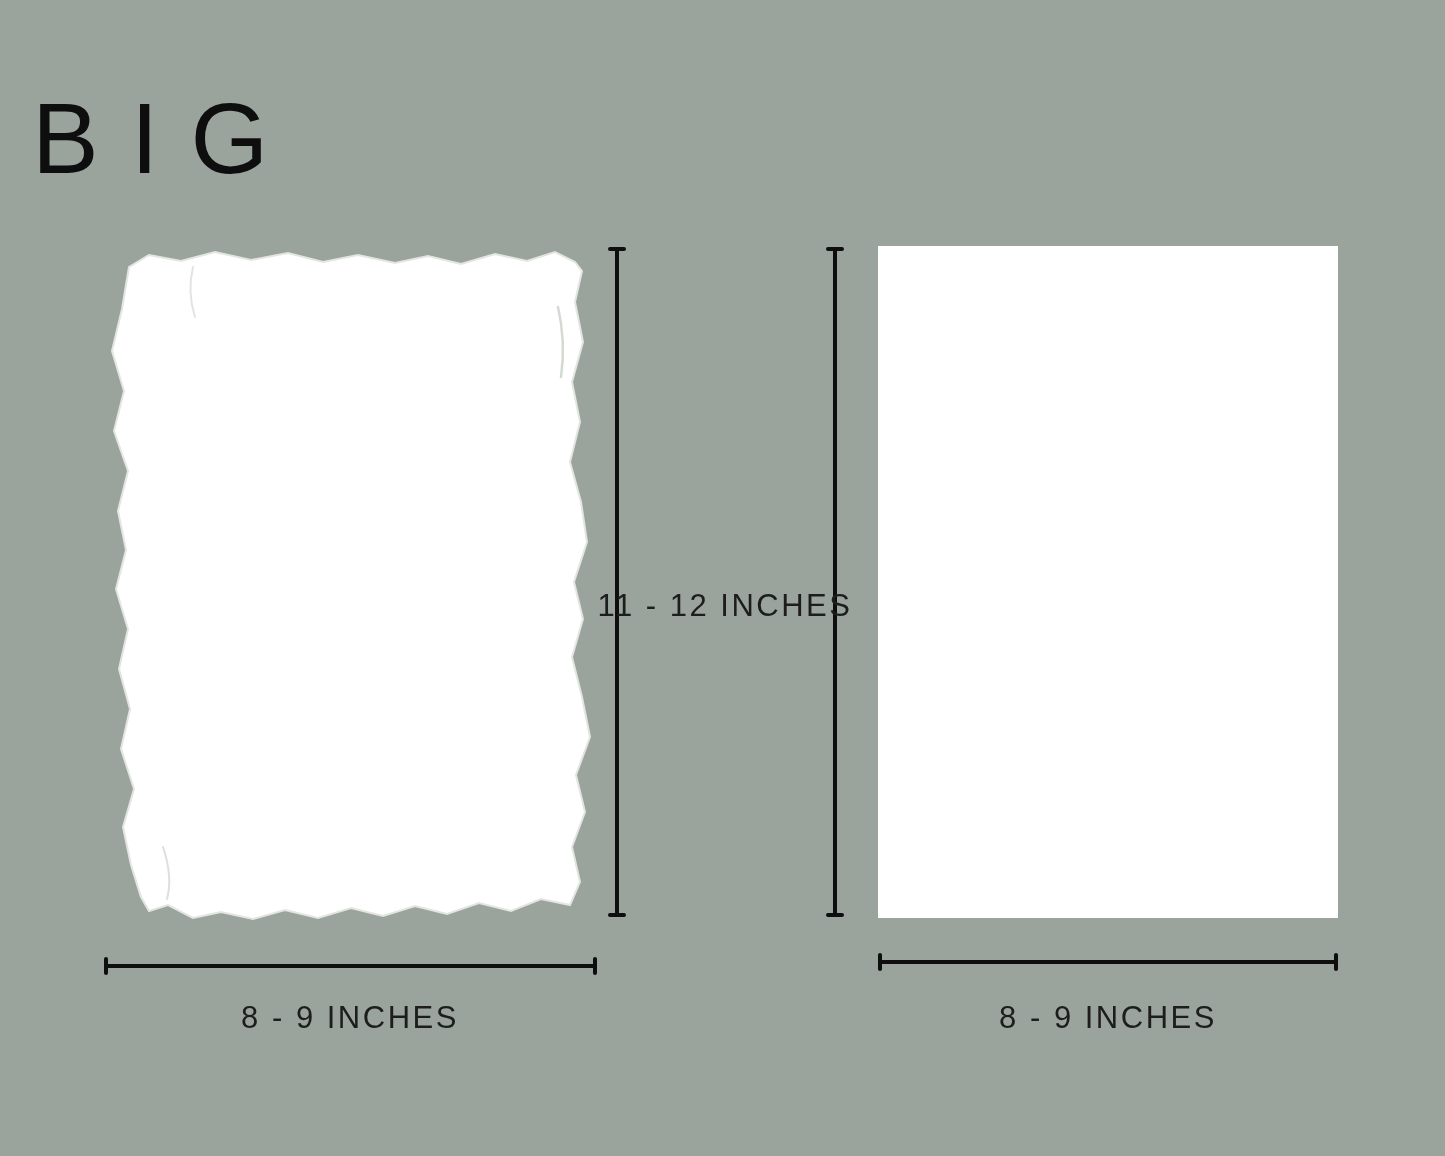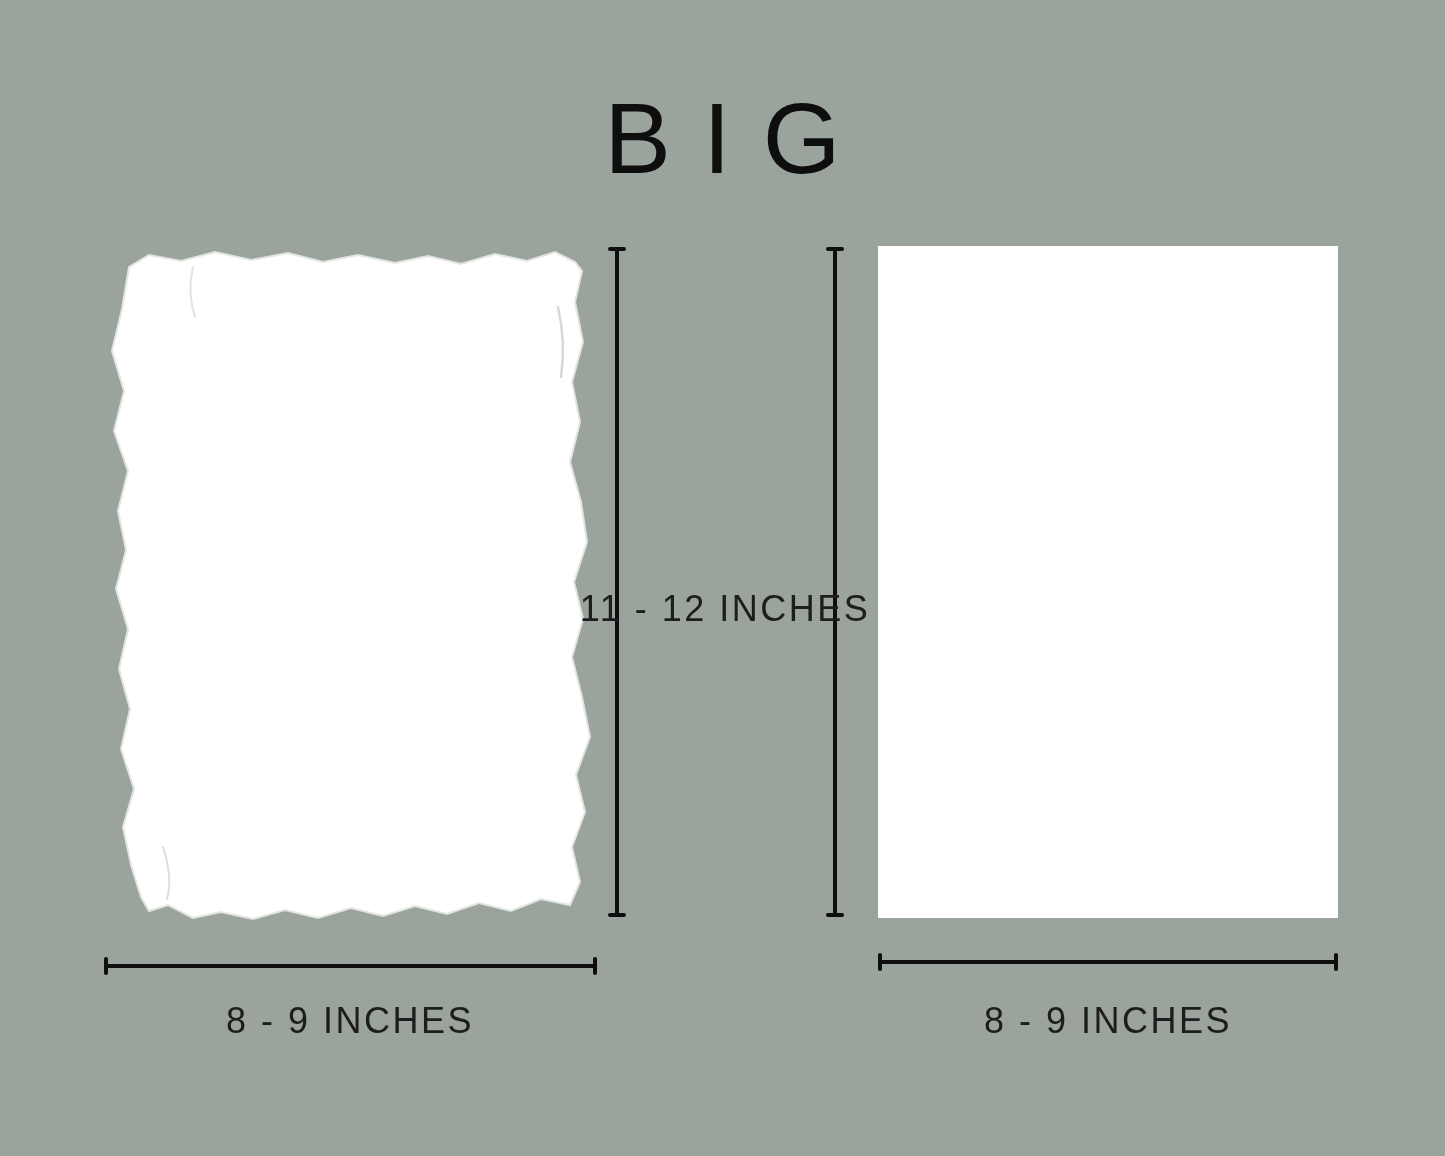--- a/index.html
+++ b/index.html
@@ -16,21 +16,20 @@
   }
   .canvas{
     position:relative;
     width:1445px;height:1156px;
     background:var(--background);
     overflow:hidden;
   }
   .title{
     position:absolute;
     top:88px;left:0;width:1445px;
-    text-align:center;
     font-size:100px;
     font-weight:100;
     letter-spacing:32px;
     padding-left:32px; 
     color:var(--line);
     line-height:1.0;
   }
   .torn-paper{
     position:absolute;
     left:103px;top:247px;
@@ -82,21 +81,21 @@
   }
   .hdim .cap.left{left:0;}
   .hdim .cap.right{right:0;}
   .hdim.h-left{left:104px;top:957px;width:493px;}
   .hdim.h-right{left:878px;top:953px;width:460px;}
 
   .dim-label{
     position:absolute;
     width:340px;
     text-align:center;
-    font-size:36px;
+    font-size:31px;
     letter-spacing:2.5px;
     color:var(--text);
     white-space:nowrap;
   }
   .label-height{left:555px;top:588px;}
   .label-left-width{left:180px;top:1000px;}
   .label-right-width{left:938px;top:1000px;}
 </style>
 </head>
 <body>

